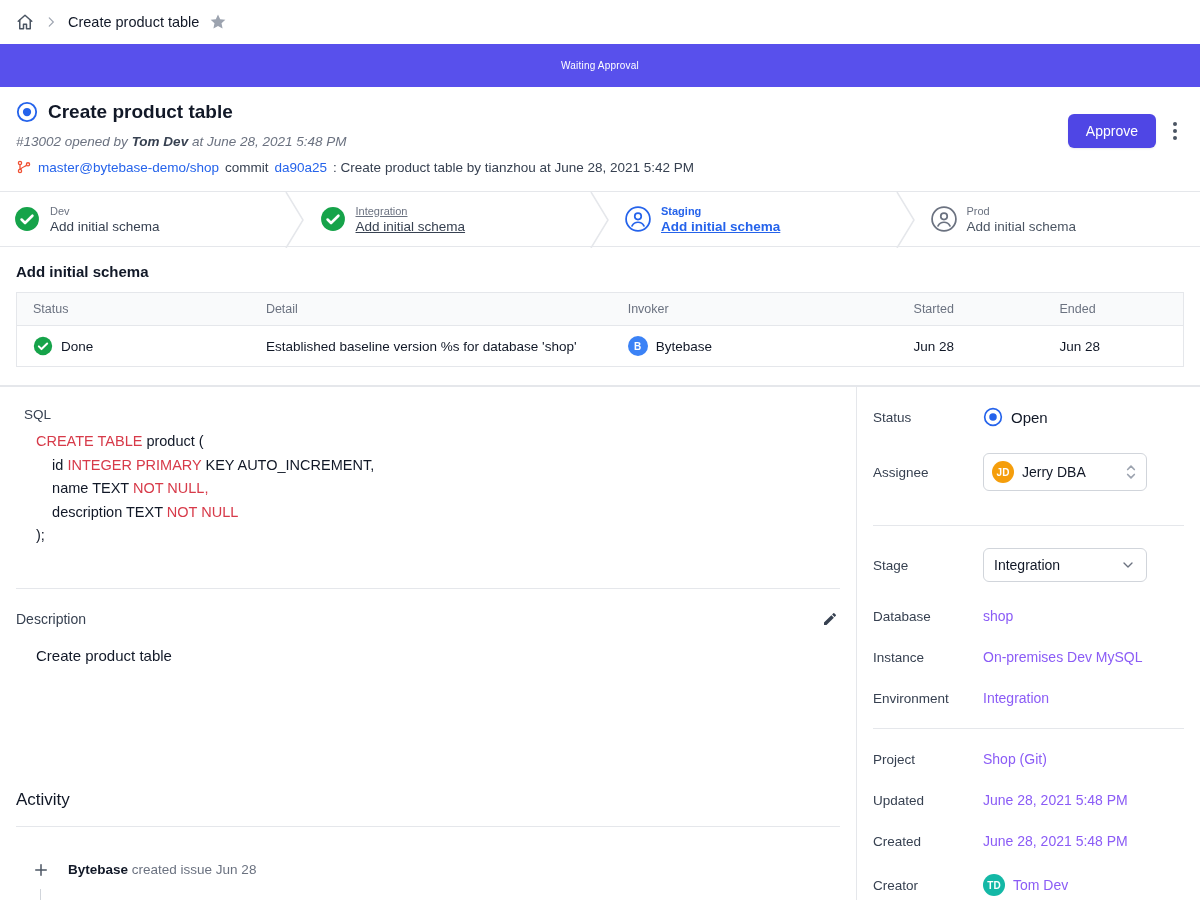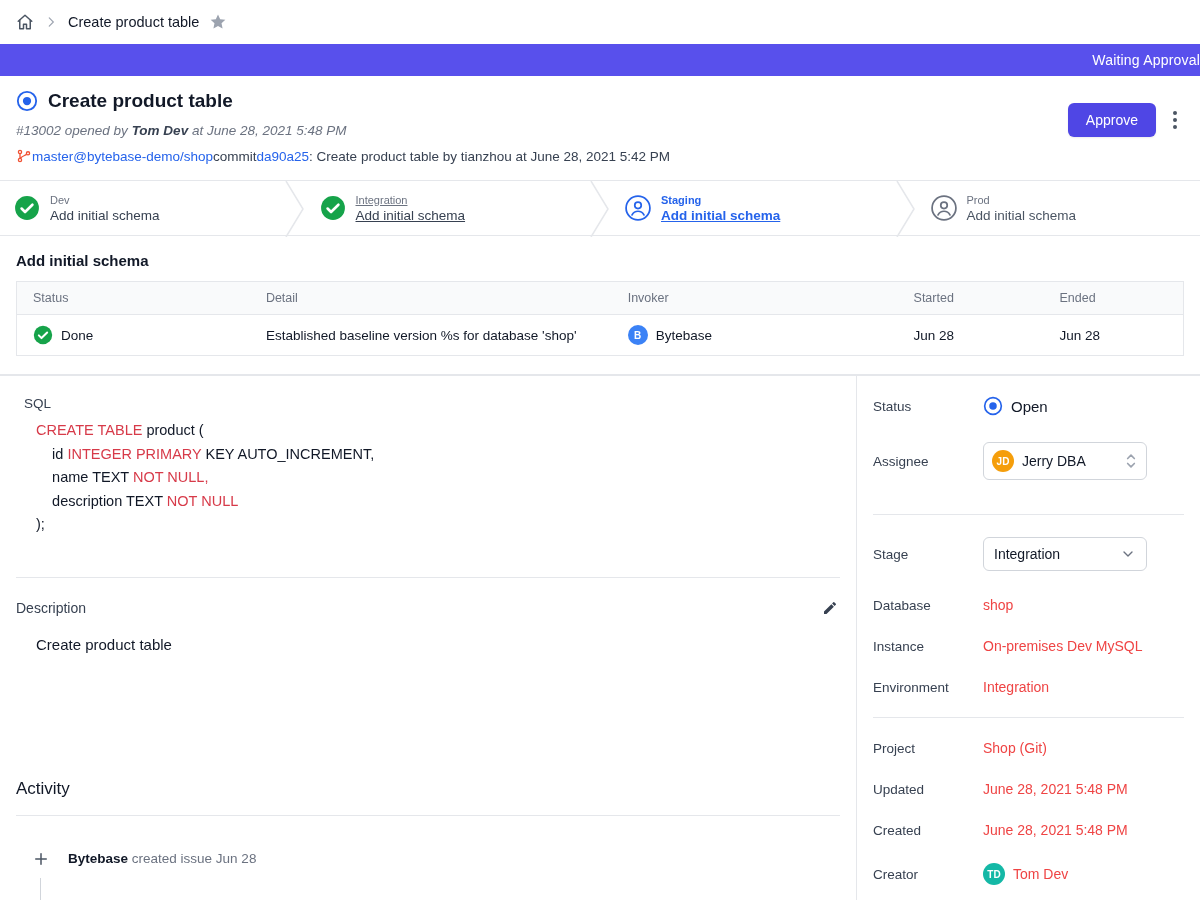--- a/index.html
+++ b/index.html
@@ -10,32 +10,32 @@
   }
   .page { width:1200px; height:900px; position:relative; background:#fff; }
 
   
   .topbar { height:44px; display:flex; align-items:center; gap:10px; padding:0 16px; }
   .icon svg { display:block; }
   .crumb-title { font-size:14.5px; color:#111827; font-weight:500; }
 
   
   .banner {
-    height:32px; background:var(--banner-bg,#5850ec); color:#fff;
-    display:flex; align-items:center; justify-content:flex-end;
-    font-size:14px; font-weight:500; letter-spacing:.2px;
+    height:43px; background:var(--banner-bg,#5850ec); color:#fff;
+    display:flex; align-items:center; justify-content:center;
+    font-size:10px; font-weight:500; letter-spacing:.2px;
   }
 
   
   .issue-header { position:relative; height:104px; padding:14px 16px 0; }
   .title-row { display:flex; align-items:center; gap:10px; }
   .issue-title { font-size:19px; font-weight:600; color:#111827; }
   .meta-row { margin-top:11px; font-size:13.5px; color:#6b7280;font-style:italic; }
   .meta-row .author { color:#374151; font-weight:600; }
-  .commit-row { margin-top:10px; display:flex; align-items:center; font-size:13.5px; color:#374151; }
+  .commit-row { margin-top:10px; display:flex; align-items:center; gap:6px; font-size:13.5px; color:#374151; }
   .link { color:var(--link-blue,#2563eb); text-decoration:none; cursor:pointer; }
   .header-actions { position:absolute; top:27px; right:20px; display:flex; align-items:center; gap:14px; }
   .approve-btn {
     background:var(--approve-bg,#4f46e5); color:#fff; border:none; border-radius:6px;
     padding:9px 18px; font-size:14px; font-weight:500; cursor:pointer;
     font-family:inherit; box-shadow:0 1px 2px rgba(0,0,0,.08);
   }
   .kebab { cursor:pointer; padding:2px; }
 
   
@@ -95,21 +95,21 @@
   .activity-entry { margin:30px 0 0 12px; display:flex; align-items:center; gap:14px; position:relative; }
   .plus-wrap { width:26px; height:26px; display:flex; align-items:center; justify-content:center; }
   .tl-line { position:absolute; left:12px; top:32px; width:1px; height:40px; background:#d1d5db; }
   .entry-text { font-size:13.5px; color:#6b7280; }
   .entry-text .actor { color:#111827; font-weight:700; }
 
   
   .sidebar { width:344px; border-left:1px solid #e5e7eb; padding:20px 16px 0; }
   .srow { display:flex; align-items:center; }
   .slabel { width:110px; flex:0 0 110px; font-size:13.5px; color:#374151; }
-  .svalue { font-size:14px; color:#ef4444; font-weight:500; }
+  .svalue { font-size:14px; color:#8b5cf6; font-weight:500; }
   .svalue-flex { display:flex; align-items:center; gap:8px; }
   .status-open-text { font-size:15px; font-weight:400; color:#111827; }
   .select-box {
     width:164px; border:1px solid #d1d5db; border-radius:6px; background:#fff;
     display:flex; align-items:center; gap:8px; padding:0 8px; cursor:pointer;
   }
   .select-box.tall { height:38px; }
   .select-box.short { height:34px; padding:0 10px; }
   .select-text { font-size:14px; color:#111827; }
   .select-caret { margin-left:auto; display:flex; }

